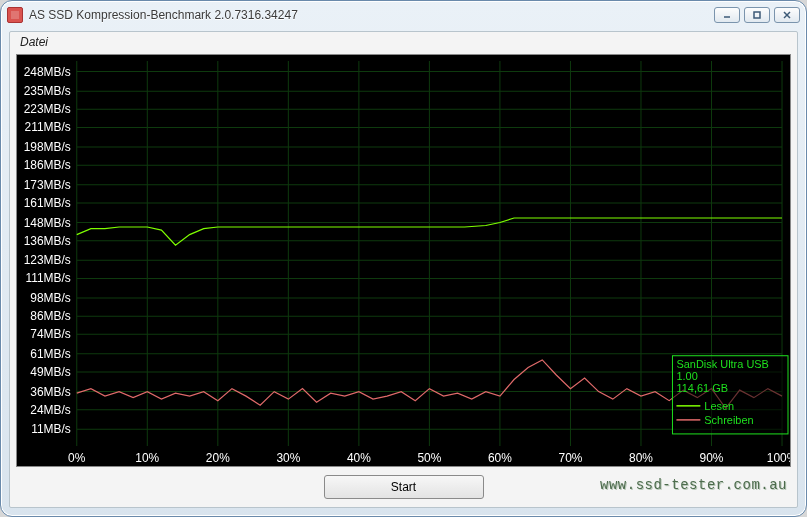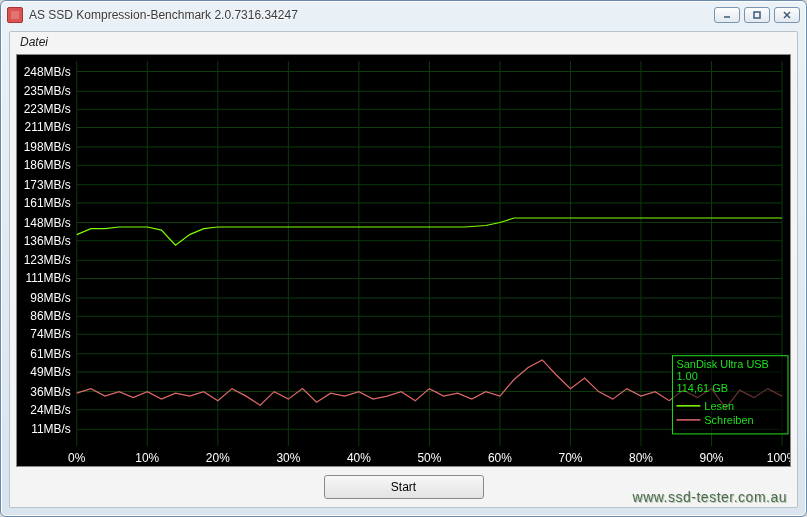--- a/index.html
+++ b/index.html
@@ -1,17 +1,17 @@
 <!DOCTYPE html>
 <html><head>
 <meta charset="utf-8">
 <style>
   * { margin: 0; padding: 0; box-sizing: border-box; }
   body { font-family: "Segoe UI", Tahoma, sans-serif; font-size: 12px; background: #d7d7d7; width: 807px; height: 517px; overflow: hidden; }
-  .window { width: 807px; height: 517px; background: linear-gradient(#eaf1f7,#d9e4ee); border: 1px solid #6a8aab; border-radius: 6px; position: relative; box-shadow: inset 0 0 0 1px #fff; }
+  .window { width: 807px; height: 517px; background: linear-gradient(#eaf1f7,#d9e4ee); border: 1px solid #6a8aab; border-radius: 12px; position: relative; box-shadow: inset 0 0 0 1px #fff; }
   .titlebar { height: 28px; display: flex; align-items: center; padding: 0 6px; }
   .app-icon { width: 16px; height: 16px; background: #d9534f; border: 1px solid #a33; margin-right: 6px; border-radius: 2px; position: relative; }
   .app-icon::after { content:""; position:absolute; inset:3px; background:#fff3; }
   .title { flex: 1; color: #3a3a3a; font-size: 12px; text-shadow: 0 1px 0 #fff; }
   .win-controls { display: flex; gap: 4px; }
   .win-btn { width: 26px; height: 16px; border: 1px solid #7a94ad; border-radius: 3px; background: linear-gradient(#fdfdfd,#e1e9f0); display: flex; align-items: center; justify-content: center; cursor: pointer; }
   .win-btn svg { width: 10px; height: 10px; stroke: #3d5a77; stroke-width: 1.5; fill: none; }
   .client { position: absolute; top: 30px; left: 8px; right: 8px; bottom: 8px; background: #f4f4f4; border: 1px solid #b8c4cc; border-radius: 2px; }
   .menu { height: 22px; padding: 3px 10px; color: #222; font-style: italic; }
   .chart-area { position: absolute; top: 22px; left: 6px; right: 6px; bottom: 40px; background: #000; border: 1px solid #888; }
@@ -19,21 +19,21 @@
   .grid-line { stroke: #0e3a0e; stroke-width: 1; }
   .series-read { stroke: #7fff00; stroke-width: 1.2; fill: none; }
   .series-write { stroke: #e06a6a; stroke-width: 1.2; fill: none; }
   .info-box { stroke: #1ee01e; stroke-width: 1; fill: #0008; }
   .info-text { fill: #1ee01e; font-size: 11px; font-family: "Segoe UI", Tahoma, sans-serif; }
   .legend-line-read { stroke: #7fff00; stroke-width: 1.5; }
   .legend-line-write { stroke: #e06a6a; stroke-width: 1.5; }
   .btn-row { position: absolute; left: 0; right: 0; bottom: 6px; height: 26px; display: flex; justify-content: center; gap: 32px; }
   .btn { width: 160px; height: 24px; border: 1px solid #8a8a8a; border-radius: 3px; background: linear-gradient(#f7f7f7,#e3e3e3); font-size: 12px; cursor: pointer; }
   .btn.disabled { color: #9a9a9a; background: linear-gradient(#f0f0f0,#e6e6e6); border-color:#bdbdbd; cursor: default; }
-  .watermark { position: absolute; right: 10px; bottom: 2px; font-family: Liberation Sans, sans-serif; font-size: 14px; color: #4c6b4c; letter-spacing: 0.5px; text-shadow: 1px 1px 0 #b9c9b9; }
+  .watermark { position: absolute; right: 10px; bottom: 14px; font-family: Liberation Mono, monospace; font-size: 14px; color: #4c6b4c; letter-spacing: 0.5px; text-shadow: 1px 1px 0 #b9c9b9; }
 </style>
 </head>
 <body>
 
 <div class="window">
   <div class="titlebar">
     <div class="app-icon"></div>
     <div class="title">AS SSD Kompression-Benchmark 2.0.7316.34247</div>
     <div class="win-controls">
       <div class="win-btn">

